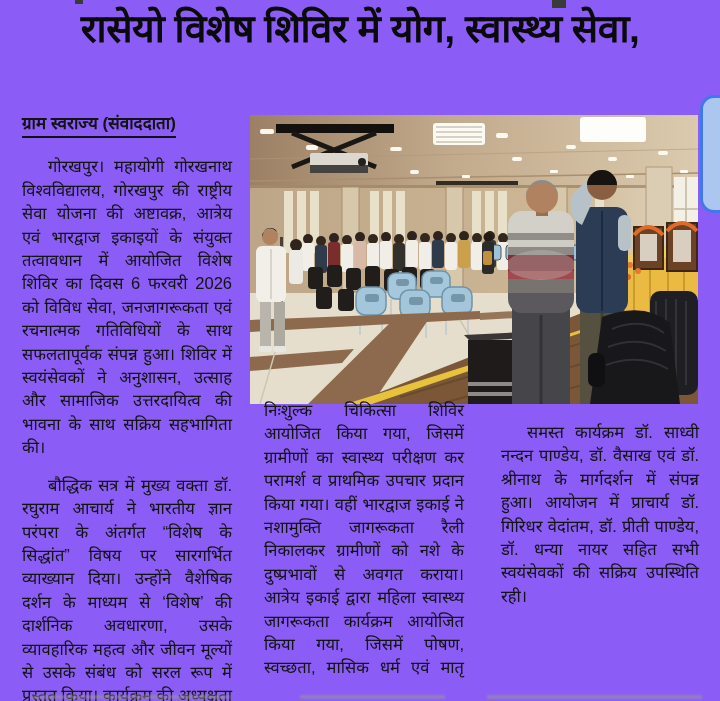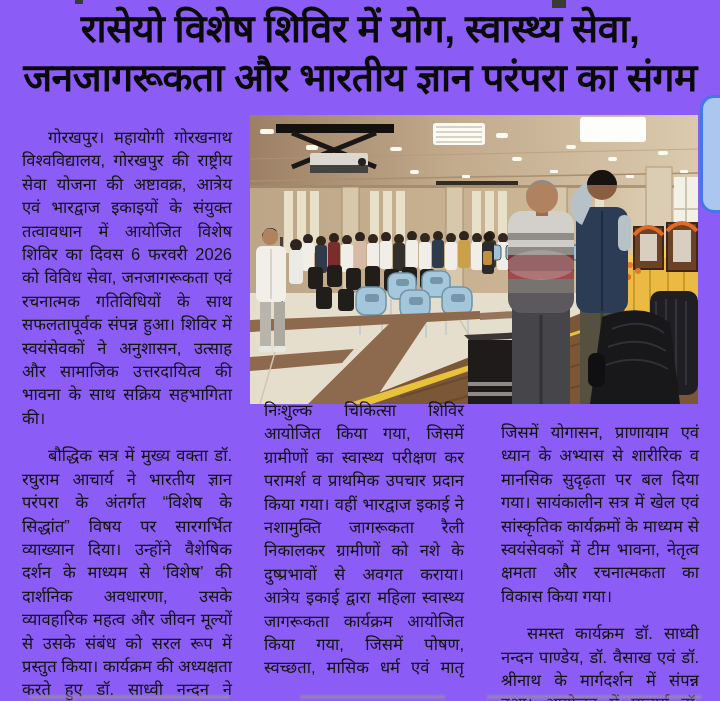--- a/index.html
+++ b/index.html
@@ -30,24 +30,24 @@
 </head>
 <body>
 
 <div class="page">
 
   <div class="remnant" style="left:75px;top:0;width:8px;height:4px;"></div>
   <div class="remnant" style="left:552px;top:0;width:14px;height:8px;"></div>
 
   <div class="headline">
     <div>रासेयो विशेष शिविर में योग, स्वास्थ्य सेवा,</div>
-    <div>जनजागरूकता और भारतीय ज्ञान परंपरा का संगम</div>
   </div>
 
   <div class="col col-left">
+    <span class="byline">ग्राम स्वराज्य (संवाददाता)</span>
     <p class="ind">गोरखपुर। महायोगी गोरखनाथ विश्वविद्यालय, गोरखपुर की राष्ट्रीय सेवा योजना की अष्टावक्र, आत्रेय एवं भारद्वाज इकाइयों के संयुक्त तत्वावधान में आयोजित विशेष शिविर का दिवस 6 फरवरी 2026 को विविध सेवा, जनजागरूकता एवं रचनात्मक गतिविधियों के साथ सफलतापूर्वक संपन्न हुआ। शिविर में स्वयंसेवकों ने अनुशासन, उत्साह और सामाजिक उत्तरदायित्व की भावना के साथ सक्रिय सहभागिता की।</p>
     <p class="ind">बौद्धिक सत्र में मुख्य वक्ता डॉ. रघुराम आचार्य ने भारतीय ज्ञान परंपरा के अंतर्गत “विशेष के सिद्धांत” विषय पर सारगर्भित व्याख्यान दिया। उन्होंने वैशेषिक दर्शन के माध्यम से ‘विशेष’ की दार्शनिक अवधारणा, उसके व्यावहारिक महत्व और जीवन मूल्यों से उसके संबंध को सरल रूप में प्रस्तुत किया। कार्यक्रम की अध्यक्षता करते हुए डॉ. साध्वी नन्दन ने भारतीय दर्शन एवं संस्कृति की प्रासंगिकता पर प्रकाश डालते हुए विद्यार्थियों को सेवा के साथ बौद्धिक चेतना विकसित करने के लिए प्रेरित किया।</p>
     
   </div>
 
   <figure class="photo" role="img" aria-label="शिविर का दृश्य: सभागार में सफेद कोट पहने स्वयंसेवक पंक्ति में खड़े हैं, सामने नीली व काली कुर्सियाँ, दाईं ओर पीले वस्त्र से सजी मेज पर माल्यार्पित चित्र, अग्रभूमि में दो अतिथि खड़े हैं।">
     <svg width="448" height="289" viewBox="0 0 448 289" xmlns="http://www.w3.org/2000/svg">
       <defs>
         <linearGradient id="ceil" x1="0" y1="0" x2="1" y2="0">
           <stop offset="0" stop-color="#9c8065"></stop>
@@ -312,21 +312,20 @@
       </g>
     </svg>
   </figure>
 
   <div class="col col-mid">
     <p>निःशुल्क चिकित्सा शिविर आयोजित किया गया, जिसमें ग्रामीणों का स्वास्थ्य परीक्षण कर परामर्श व प्राथमिक उपचार प्रदान किया गया। वहीं भारद्वाज इकाई ने नशामुक्ति जागरूकता रैली निकालकर ग्रामीणों को नशे के दुष्प्रभावों से अवगत कराया। आत्रेय इकाई द्वारा महिला स्वास्थ्य जागरूकता कार्यक्रम आयोजित किया गया, जिसमें पोषण, स्वच्छता, मासिक धर्म एवं मातृ स्वास्थ्य से संबंधित महत्वपूर्ण जानकारियाँ दी गई।</p>
     <p class="ind">शिविर का शुभारंभ योग सत्र से हुआ,</p>
   </div>
 
   <div class="col col-right">
-    <p>जिसमें योगासन, प्राणायाम एवं ध्यान के अभ्यास से शारीरिक व मानसिक सुदृढ़ता पर बल दिया गया। सायंकालीन सत्र में खेल एवं सांस्कृतिक कार्यक्रमों के माध्यम से स्वयंसेवकों में टीम भावना, नेतृत्व क्षमता और रचनात्मकता का विकास किया गया।</p>
     <p class="ind">समस्त कार्यक्रम डॉ. साध्वी नन्दन पाण्डेय, डॉ. वैसाख एवं डॉ. श्रीनाथ के मार्गदर्शन में संपन्न हुआ। आयोजन में प्राचार्य डॉ. गिरिधर वेदांतम, डॉ. प्रीती पाण्डेय, डॉ. धन्या नायर सहित सभी स्वयंसेवकों की सक्रिय उपस्थिति रही।</p>
   </div>
 
   <div class="blue-pill"></div>
 
   <div class="remnant light" style="left:30px;top:695px;width:200px;height:4px;"></div>
   <div class="remnant light" style="left:300px;top:695px;width:145px;height:4px;"></div>
   <div class="remnant light" style="left:487px;top:695px;width:215px;height:4px;"></div>
 
 </div>

